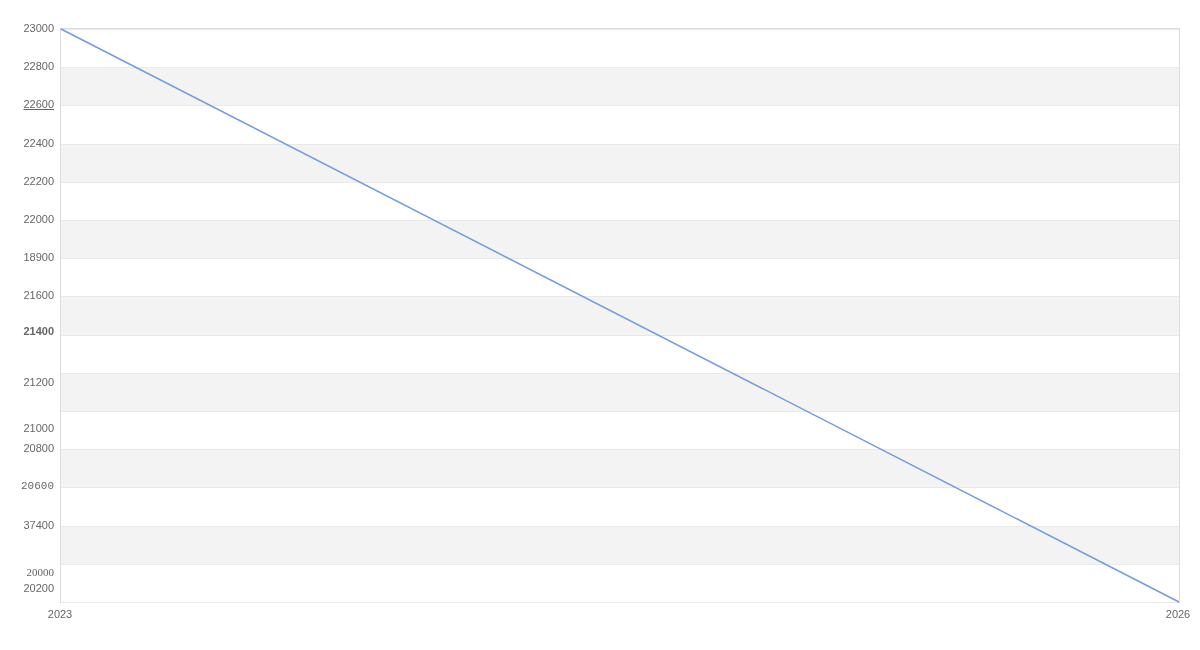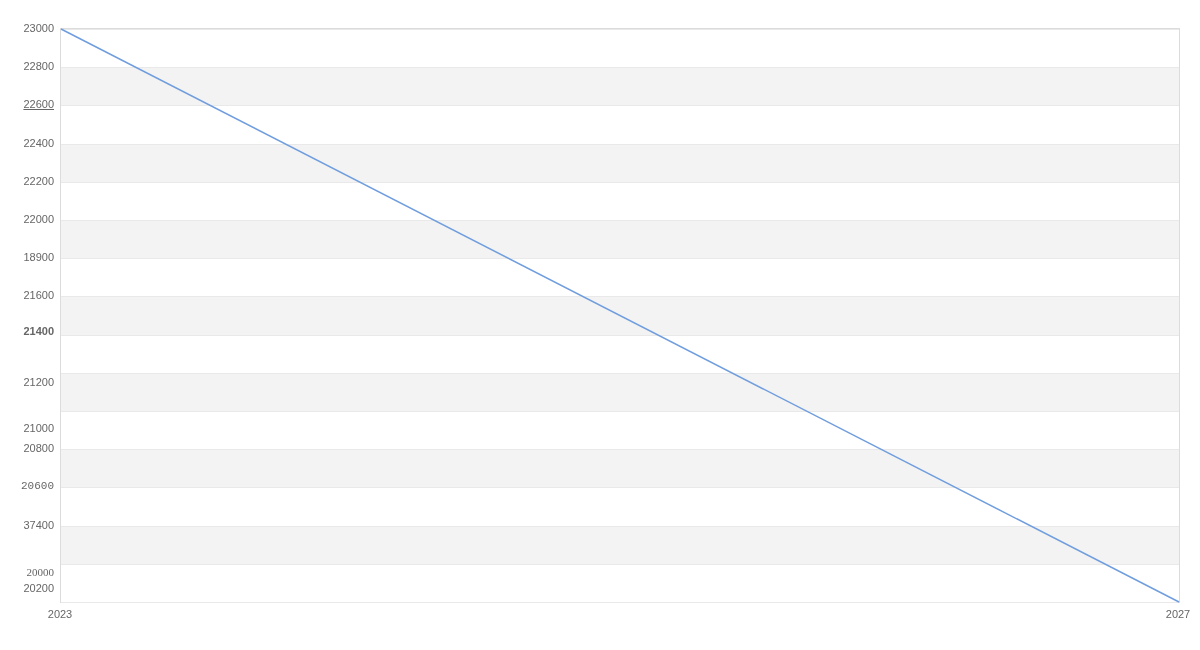--- a/index.html
+++ b/index.html
@@ -120,14 +120,14 @@
     <div class="ytick" style="top: 331px; font-weight: bold;">21400</div>
     <div class="ytick" style="top: 295.4px;">21600</div>
     <div class="ytick" style="top: 257.2px;">18900</div>
     <div class="ytick" style="top: 219px;">22000</div>
     <div class="ytick" style="top: 180.8px;">22200</div>
     <div class="ytick" style="top: 142.6px;">22400</div>
     <div class="ytick" style="top: 104.4px; text-decoration: underline;">22600</div>
     <div class="ytick" style="top: 66.2px; text-align: right;">22800</div>
     <div class="ytick" style="top: 28px;">23000</div>
     <div class="xtick" style="left: 60px;">2023</div>
-    <div class="xtick" style="left: 1178px;">2027</div>
+    <div class="xtick" style="left: 1178px;">2026</div>
   </div>
 
 </body></html>

